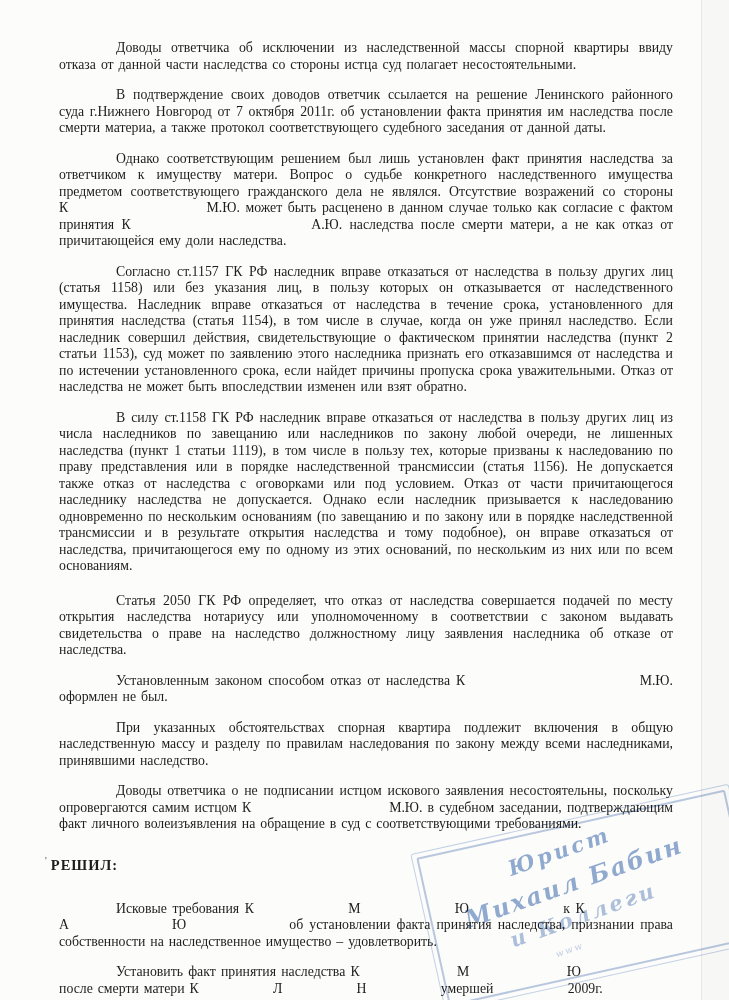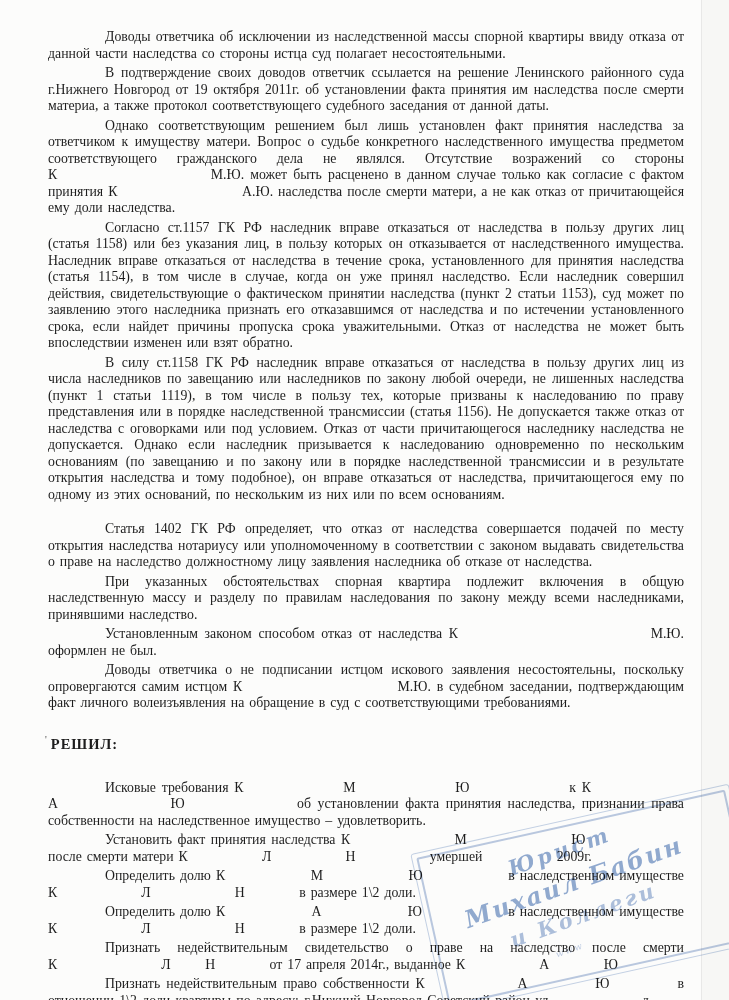--- a/index.html
+++ b/index.html
@@ -14,21 +14,21 @@
   .text-col {
     position:absolute;
     left:45px; top:26px;
     width:642px;
     font-size:13.8px;
     line-height:16.5px;
     text-align:justify;
     word-spacing:1.5px;
   }
   .text-col p {
-    margin:3px;
+    margin:14px;
     text-indent:57px;
     text-rendering:optimizeLegibility;
   }
   .gap-before { margin-top:18px !important; }
   .decision-heading {
     margin:20px 0 28px 0;
     text-align:left;
     font-weight:bold;
     font-size:14.5px;
     letter-spacing:1px;
@@ -86,27 +86,27 @@
     color:rgba(140,165,210,0.55);
   }
 </style>
 </head>
 <body>
 
 <div class="page">
 
   <div class="text-col">
     <p>Доводы ответчика об исключении из наследственной массы спорной квартиры ввиду отказа от данной части наследства со стороны истца суд полагает несостоятельными.</p>
-    <p>В подтверждение своих доводов ответчик ссылается на решение Ленинского районного суда г.Нижнего Новгород от 19 октября 2011г. об установлении факта принятия им наследства после смерти материа, а также протокол соответствующего судебного заседания от данной даты.</p>
+    <p>В подтверждение своих доводов ответчик ссылается на решение Ленинского районного суда г.Нижнего Новгород от 7 октября 2011г. об установлении факта принятия им наследства после смерти материа, а также протокол соответствующего судебного заседания от данной даты.</p>
     <p>Однако соответствующим решением был лишь установлен факт принятия наследства за ответчиком к имуществу матери. Вопрос о судьбе конкретного наследственного имущества предметом соответствующего гражданского дела не являлся. Отсутствие возражений со стороны К&nbsp;&nbsp;&nbsp;&nbsp;&nbsp;&nbsp;&nbsp;&nbsp;&nbsp;&nbsp;&nbsp;&nbsp;&nbsp;&nbsp;&nbsp;&nbsp;&nbsp;&nbsp;&nbsp;&nbsp;&nbsp;&nbsp;&nbsp;&nbsp; М.Ю. может быть расценено в данном случае только как согласие с фактом принятия К&nbsp;&nbsp;&nbsp;&nbsp;&nbsp;&nbsp;&nbsp;&nbsp;&nbsp;&nbsp;&nbsp;&nbsp;&nbsp;&nbsp;&nbsp;&nbsp;&nbsp;&nbsp;&nbsp;&nbsp;&nbsp;&nbsp;&nbsp;&nbsp; А.Ю. наследства после смерти матери, а не как отказ от причитающейся ему доли наследства.</p>
     <p>Согласно ст.1157 ГК РФ  наследник вправе отказаться от наследства в пользу других лиц (статья 1158) или без указания лиц, в пользу которых он отказывается от наследственного имущества. Наследник вправе отказаться от наследства в течение срока, установленного для принятия наследства (статья 1154), в том числе в случае, когда он уже принял наследство. Если наследник совершил действия, свидетельствующие о фактическом принятии наследства (пункт 2 статьи 1153), суд может по заявлению этого наследника признать его отказавшимся от наследства и по истечении установленного срока, если найдет причины пропуска срока уважительными. Отказ от наследства не может быть впоследствии изменен или взят обратно.</p>
     <p>В силу ст.1158 ГК РФ  наследник вправе отказаться от наследства в пользу других лиц из числа наследников по завещанию или наследников по закону любой очереди, не лишенных наследства (пункт 1 статьи 1119), в том числе в пользу тех, которые призваны к наследованию по праву представления или в порядке наследственной трансмиссии (статья 1156). Не допускается также отказ от наследства с оговорками или под условием. Отказ от части причитающегося наследнику наследства не допускается. Однако если наследник призывается к наследованию одновременно по нескольким основаниям (по завещанию и по закону или в порядке наследственной трансмиссии и в результате открытия наследства и тому подобное), он вправе отказаться от наследства, причитающегося ему по одному из этих оснований, по нескольким из них или по всем основаниям.</p>
-    <p class="gap-before">Статья 1402 ГК РФ определяет, что  отказ от наследства совершается подачей по месту открытия наследства нотариусу или уполномоченному в соответствии с законом выдавать свидетельства о праве на наследство должностному лицу заявления наследника об отказе от наследства.</p>
+    <p class="gap-before">Статья 2050 ГК РФ определяет, что  отказ от наследства совершается подачей по месту открытия наследства нотариусу или уполномоченному в соответствии с законом выдавать свидетельства о праве на наследство должностному лицу заявления наследника об отказе от наследства.</p>
+    <p>Установленным законом способом отказ от наследства К&nbsp;&nbsp;&nbsp;&nbsp;&nbsp;&nbsp;&nbsp;&nbsp;&nbsp;&nbsp;&nbsp;&nbsp;&nbsp;&nbsp;&nbsp;&nbsp;&nbsp;&nbsp;&nbsp;&nbsp;&nbsp;&nbsp;&nbsp;&nbsp;&nbsp;&nbsp;&nbsp;&nbsp; М.Ю. оформлен не был.</p>
     <p>При указанных обстоятельствах спорная квартира подлежит включения в общую наследственную массу и разделу по правилам наследования по закону между всеми наследниками, принявшими наследство.</p>
-    <p>Установленным законом способом отказ от наследства К&nbsp;&nbsp;&nbsp;&nbsp;&nbsp;&nbsp;&nbsp;&nbsp;&nbsp;&nbsp;&nbsp;&nbsp;&nbsp;&nbsp;&nbsp;&nbsp;&nbsp;&nbsp;&nbsp;&nbsp;&nbsp;&nbsp;&nbsp;&nbsp;&nbsp;&nbsp;&nbsp;&nbsp; М.Ю. оформлен не был.</p>
     <p>Доводы ответчика о не подписании истцом искового заявления несостоятельны, поскольку опровергаются самим истцом К&nbsp;&nbsp;&nbsp;&nbsp;&nbsp;&nbsp;&nbsp;&nbsp;&nbsp;&nbsp;&nbsp;&nbsp;&nbsp;&nbsp;&nbsp;&nbsp;&nbsp;&nbsp;&nbsp;&nbsp;&nbsp;&nbsp;&nbsp;&nbsp;&nbsp;&nbsp; М.Ю. в судебном заседании, подтверждающим факт личного волеизъявления на обращение в суд с соответствующими требованиями.</p>
 
     <div class="decision-heading">
       <span class="mark">'</span><span>РЕШИЛ:</span>
     </div>
 
     <p>Исковые требования К&nbsp;&nbsp;&nbsp;&nbsp;&nbsp;&nbsp;&nbsp;&nbsp;&nbsp;&nbsp;&nbsp;&nbsp;&nbsp;&nbsp;&nbsp;&nbsp; М&nbsp;&nbsp;&nbsp;&nbsp;&nbsp;&nbsp;&nbsp;&nbsp;&nbsp;&nbsp;&nbsp;&nbsp;&nbsp;&nbsp;&nbsp;&nbsp; Ю&nbsp;&nbsp;&nbsp;&nbsp;&nbsp;&nbsp;&nbsp;&nbsp;&nbsp;&nbsp;&nbsp;&nbsp;&nbsp;&nbsp;&nbsp;&nbsp; к К&nbsp;&nbsp;&nbsp;&nbsp;&nbsp;&nbsp;&nbsp;&nbsp;&nbsp;&nbsp;&nbsp;&nbsp;&nbsp;&nbsp;&nbsp;&nbsp; А&nbsp;&nbsp;&nbsp;&nbsp;&nbsp;&nbsp;&nbsp;&nbsp;&nbsp;&nbsp;&nbsp;&nbsp;&nbsp;&nbsp;&nbsp;&nbsp; Ю&nbsp;&nbsp;&nbsp;&nbsp;&nbsp;&nbsp;&nbsp;&nbsp;&nbsp;&nbsp;&nbsp;&nbsp;&nbsp;&nbsp;&nbsp;&nbsp; об установлении факта принятия наследства, признании права собственности на наследственное имущество – удовлетворить.</p>
     <p>Установить факт принятия наследства К&nbsp;&nbsp;&nbsp;&nbsp;&nbsp;&nbsp;&nbsp;&nbsp;&nbsp;&nbsp;&nbsp;&nbsp;&nbsp;&nbsp;&nbsp;&nbsp;&nbsp;&nbsp; М&nbsp;&nbsp;&nbsp;&nbsp;&nbsp;&nbsp;&nbsp;&nbsp;&nbsp;&nbsp;&nbsp;&nbsp;&nbsp;&nbsp;&nbsp;&nbsp;&nbsp;&nbsp; Ю&nbsp;&nbsp;&nbsp;&nbsp;&nbsp;&nbsp;&nbsp;&nbsp;&nbsp;&nbsp;&nbsp;&nbsp;&nbsp;&nbsp;&nbsp;&nbsp;&nbsp;&nbsp; после смерти матери К&nbsp;&nbsp;&nbsp;&nbsp;&nbsp;&nbsp;&nbsp;&nbsp;&nbsp;&nbsp;&nbsp;&nbsp;&nbsp;&nbsp; Л&nbsp;&nbsp;&nbsp;&nbsp;&nbsp;&nbsp;&nbsp;&nbsp;&nbsp;&nbsp;&nbsp;&nbsp;&nbsp;&nbsp; Н&nbsp;&nbsp;&nbsp;&nbsp;&nbsp;&nbsp;&nbsp;&nbsp;&nbsp;&nbsp;&nbsp;&nbsp;&nbsp;&nbsp; умершей&nbsp;&nbsp;&nbsp;&nbsp;&nbsp;&nbsp;&nbsp;&nbsp;&nbsp;&nbsp;&nbsp;&nbsp;&nbsp;&nbsp; 2009г.</p>
     <p>Определить долю К&nbsp;&nbsp;&nbsp;&nbsp;&nbsp;&nbsp;&nbsp;&nbsp;&nbsp;&nbsp;&nbsp;&nbsp;&nbsp;&nbsp;&nbsp;&nbsp; М&nbsp;&nbsp;&nbsp;&nbsp;&nbsp;&nbsp;&nbsp;&nbsp;&nbsp;&nbsp;&nbsp;&nbsp;&nbsp;&nbsp;&nbsp;&nbsp; Ю&nbsp;&nbsp;&nbsp;&nbsp;&nbsp;&nbsp;&nbsp;&nbsp;&nbsp;&nbsp;&nbsp;&nbsp;&nbsp;&nbsp;&nbsp;&nbsp; в наследственном имуществе К&nbsp;&nbsp;&nbsp;&nbsp;&nbsp;&nbsp;&nbsp;&nbsp;&nbsp;&nbsp;&nbsp;&nbsp;&nbsp;&nbsp;&nbsp;&nbsp; Л&nbsp;&nbsp;&nbsp;&nbsp;&nbsp;&nbsp;&nbsp;&nbsp;&nbsp;&nbsp;&nbsp;&nbsp;&nbsp;&nbsp;&nbsp;&nbsp; Н&nbsp;&nbsp;&nbsp;&nbsp;&nbsp;&nbsp;&nbsp;&nbsp;&nbsp;&nbsp; в размере 1\2 доли.</p>
     <p>Определить долю К&nbsp;&nbsp;&nbsp;&nbsp;&nbsp;&nbsp;&nbsp;&nbsp;&nbsp;&nbsp;&nbsp;&nbsp;&nbsp;&nbsp;&nbsp;&nbsp; А&nbsp;&nbsp;&nbsp;&nbsp;&nbsp;&nbsp;&nbsp;&nbsp;&nbsp;&nbsp;&nbsp;&nbsp;&nbsp;&nbsp;&nbsp;&nbsp; Ю&nbsp;&nbsp;&nbsp;&nbsp;&nbsp;&nbsp;&nbsp;&nbsp;&nbsp;&nbsp;&nbsp;&nbsp;&nbsp;&nbsp;&nbsp;&nbsp; в наследственном имуществе К&nbsp;&nbsp;&nbsp;&nbsp;&nbsp;&nbsp;&nbsp;&nbsp;&nbsp;&nbsp;&nbsp;&nbsp;&nbsp;&nbsp;&nbsp;&nbsp; Л&nbsp;&nbsp;&nbsp;&nbsp;&nbsp;&nbsp;&nbsp;&nbsp;&nbsp;&nbsp;&nbsp;&nbsp;&nbsp;&nbsp;&nbsp;&nbsp; Н&nbsp;&nbsp;&nbsp;&nbsp;&nbsp;&nbsp;&nbsp;&nbsp;&nbsp;&nbsp; в размере 1\2 доли.</p>

